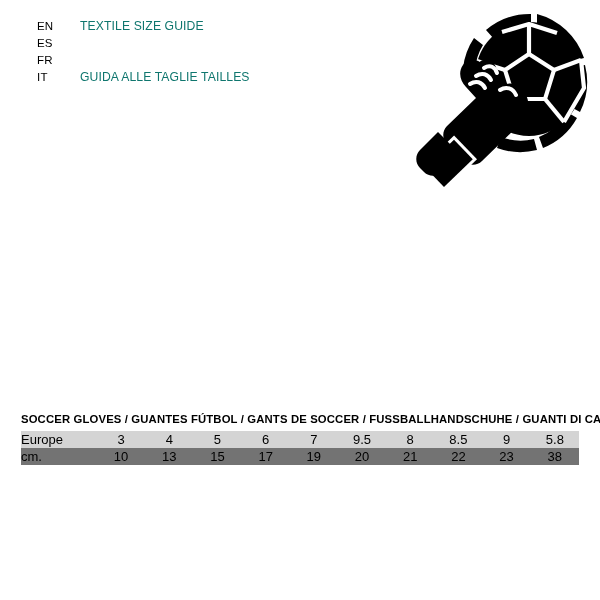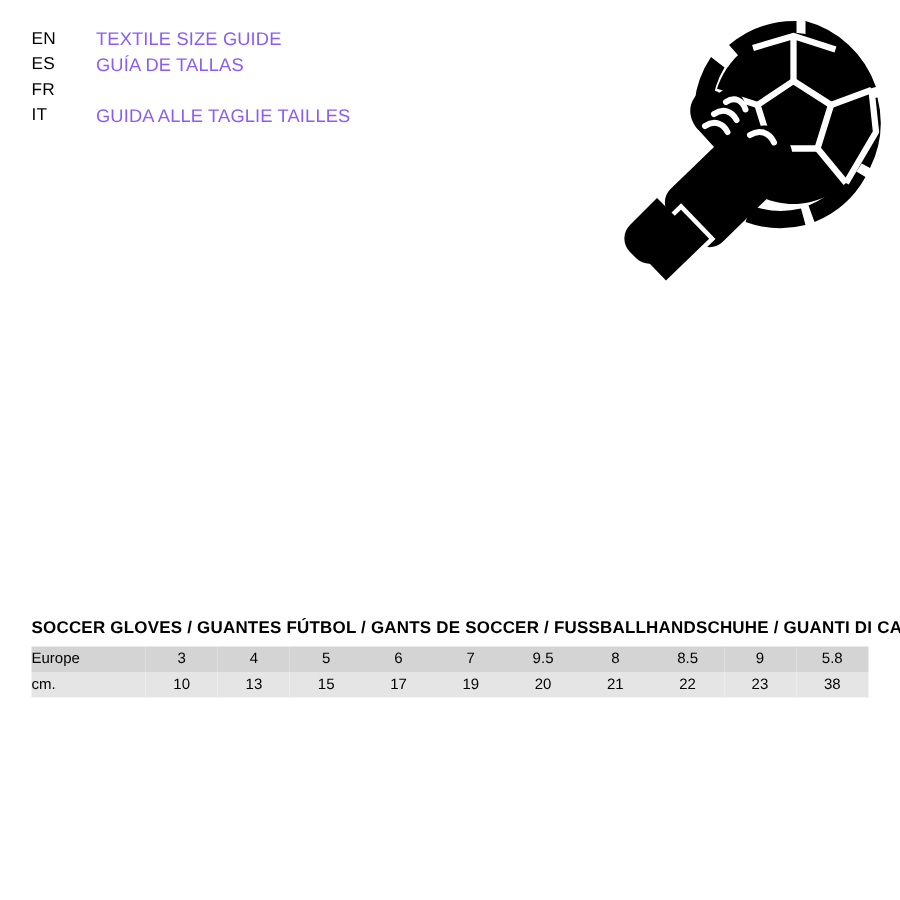--- a/index.html
+++ b/index.html
@@ -21,31 +21,32 @@
     position: absolute;
     left: 21px;
     top: 18px;
   }
   .lang-row {
     display: flex;
     align-items: flex-start;
     height: 17px;
     line-height: 17px;
     white-space: nowrap;
+    margin-left: 16px;
   }
   .lang-code {
     width: 43px;
     font-size: 11.5px;
     letter-spacing: 0.2px;
     color: #000;
   }
   .lang-text {
     font-size: 12.2px;
     letter-spacing: 0.1px;
-    color: #8b5cf6;
+    color: #0f766e;
   }
 
   
   .illustration {
     position: absolute;
     left: 398px;
     top: 8px;
     width: 190px;
     height: 185px;
   }
@@ -70,24 +71,24 @@
   }
   table.size-table {
     border-collapse: collapse;
     width: 558px;
     table-layout: fixed;
   }
   table.size-table tr.row-shaded {
     background: #d4d4d4;
   }
   table.size-table tr.row-plain {
-    background: #e5e5e5;
+    background: #737373;
   }
   table.size-table td {
-    font-size: 10px;
+    font-size: 13px;
     color: #000;
     height: 17px;
     padding: 0;
     vertical-align: middle;
     margin-left: 10px;
   }
   td.label-cell {
     text-align: left;
     padding-left: 3px;
     width: 76px;
@@ -99,21 +100,20 @@
 </head>
 <body>
 
 <div class="lang-block">
   <div class="lang-row">
     <span class="lang-code">EN</span>
     <span class="lang-text">TEXTILE SIZE GUIDE</span>
   </div>
   <div class="lang-row">
     <span class="lang-code">ES</span>
-    <span class="lang-text">GUÍA DE TALLAS</span>
   </div>
   <div class="lang-row">
     <span class="lang-code">FR</span>
   </div>
   <div class="lang-row">
     <span class="lang-code">IT</span>
     <span class="lang-text">GUIDA ALLE TAGLIE TAILLES</span>
   </div>
 </div>
 

